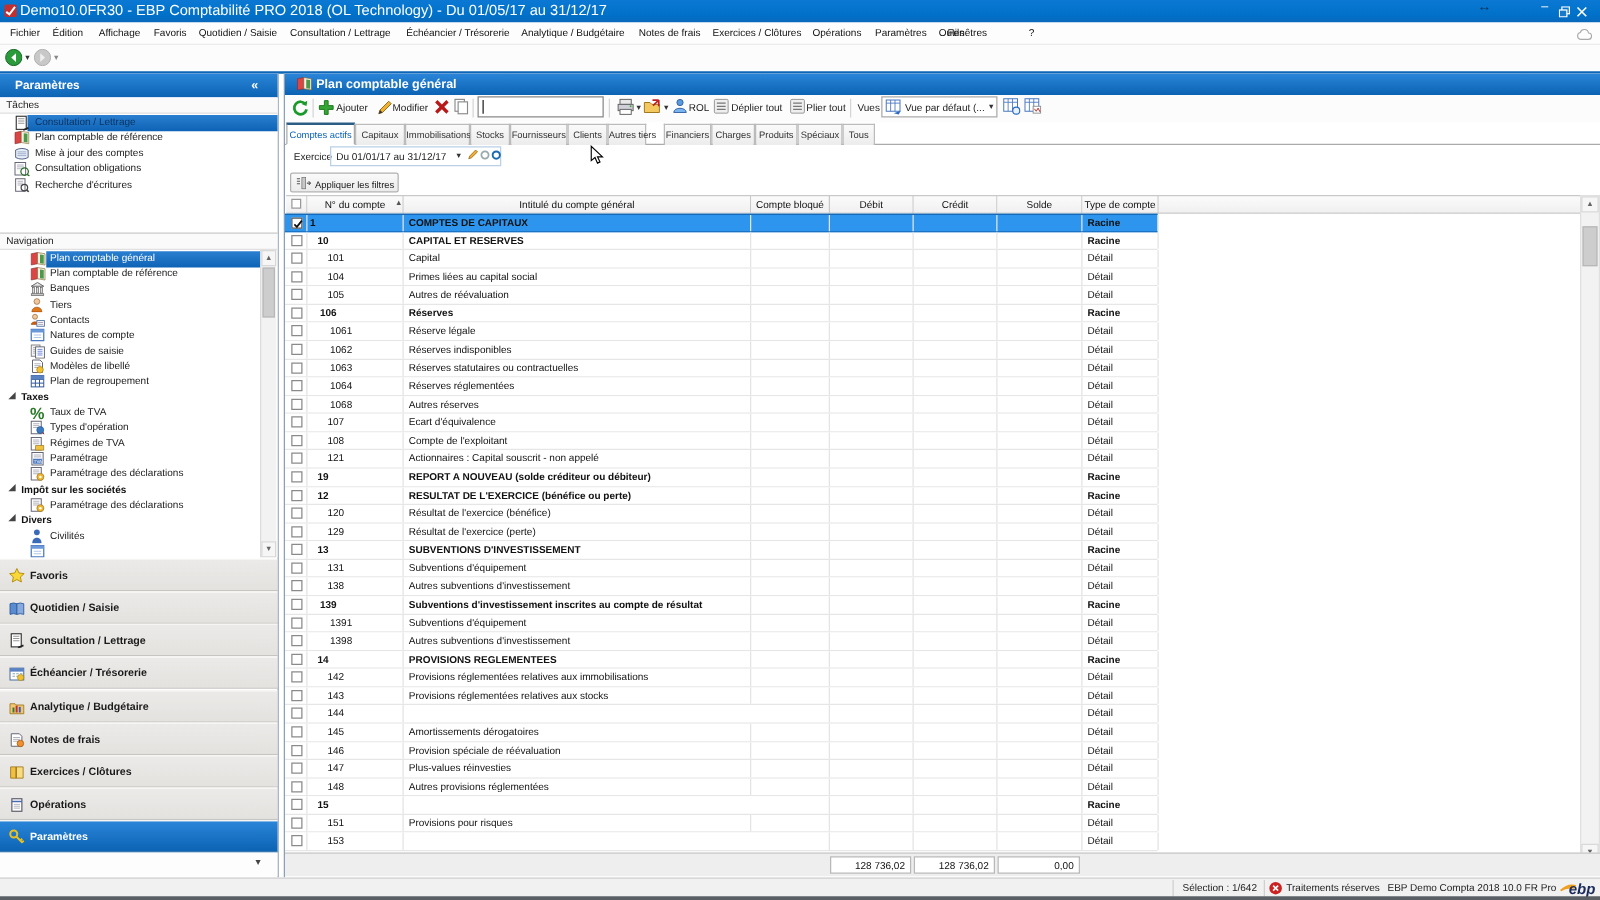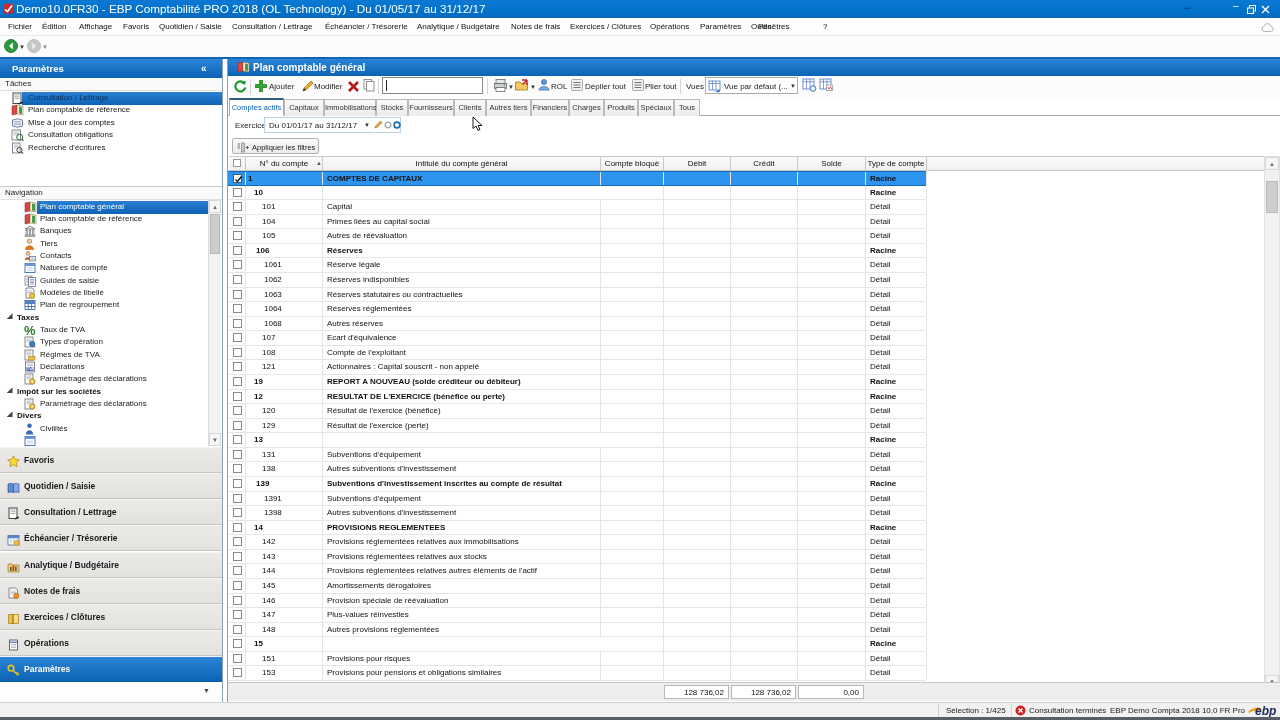--- a/index.html
+++ b/index.html
@@ -254,21 +254,21 @@
           </svg></span>
         <span class="lb">Régimes de TVA</span>
       </div>
 <div class="navitem" style="top:174.04999999999995px">
         <span class="ic"><svg width="12" height="12" viewBox="0 0 12 12">
             <rect x="1.5" y="1" width="9" height="10" fill="#fff" stroke="#667" stroke-width="0.8"></rect>
             <path d="M3 3 H9 M3 4.5 H9" stroke="#99a" stroke-width="0.6"></path>
             <rect x="2.5" y="6" width="7" height="4" fill="#4a78c0"></rect>
             <text x="3" y="9.4" font-family="Liberation Sans" font-size="3.5" fill="#fff">TVA</text>
           </svg></span>
-        <span class="lb">Déclarations</span>
+        <span class="lb">Paramétrage</span>
       </div>
 <div class="navitem" style="top:186.39999999999995px">
         <span class="ic"><svg width="12" height="12" viewBox="0 0 12 12">
             <rect x="1" y="1" width="8" height="10" fill="#fff" stroke="#667" stroke-width="0.8"></rect>
             <path d="M2.5 3 H7.5 M2.5 4.5 H7.5 M2.5 6 H7.5" stroke="#99a" stroke-width="0.6"></path>
             <circle cx="8.3" cy="8.5" r="2.8" fill="#f0b830" stroke="#a07820" stroke-width="0.6"></circle>
             <circle cx="8.3" cy="8.5" r="1" fill="#fff"></circle>
           </svg></span>
         <span class="lb">Paramétrage des déclarations</span>
       </div>
@@ -470,21 +470,21 @@
         </svg></span>
 </div>
 <div class="abs tabs">
       <div class="tabline"></div>
 <div class="tab tabact" style="left:1px;width:55px">Comptes actifs</div>
 <div class="tab" style="left:56px;width:40px">Capitaux</div>
 <div class="tab" style="left:96px;width:52px">Immobilisations</div>
 <div class="tab" style="left:148px;width:32px">Stocks</div>
 <div class="tab" style="left:180px;width:46px">Fournisseurs</div>
 <div class="tab" style="left:226px;width:32px">Clients</div>
-<div class="tab" style="left:258px;width:45px">Autres tiers</div>
+<div class="tab" style="left:258px;width:31px">Autres tiers</div>
 <div class="tab" style="left:303px;width:38px">Financiers</div>
 <div class="tab" style="left:341px;width:35px">Charges</div>
 <div class="tab" style="left:376px;width:34px">Produits</div>
 <div class="tab" style="left:410px;width:36px">Spéciaux</div>
 <div class="tab" style="left:446px;width:26px">Tous</div>
 </div>
 <div class="abs exrow">
 <span class="abs" style="left:7px;top:5px;font-size:8px;color:#222">Exercice</span>
 <div class="abs" style="left:36px;top:1px;width:137px;height:16px;border:1px solid #b8d0e8"></div>
 <span class="abs" style="left:41px;top:5px;font-size:8px;color:#222">Du 01/01/17 au 31/12/17</span>
@@ -534,20 +534,21 @@
         <span class="cell" style="left:436px;width:67px"></span>
         <span class="cell" style="left:503px;width:67px"></span>
         <span class="cell" style="left:570px;width:68px"></span>
         <span class="cell bold" style="left:638px;width:61px;padding-left:4px;line-height:14px">Racine</span>
       </div>
 <div class="row" style="top:29.57px">
         <span class="cell" style="left:1px;width:17px">
           <span class="cb"></span>
         </span>
         <span class="cell bold" style="left:18px;width:77px;padding-left:8px;line-height:14px">10</span>
+        <span class="cell bold" style="left:95px;width:278px;padding-left:4px;line-height:14px">CAPITAL ET RESERVES</span>
         <span class="cell" style="left:373px;width:63px"></span>
         <span class="cell" style="left:436px;width:67px"></span>
         <span class="cell" style="left:503px;width:67px"></span>
         <span class="cell" style="left:570px;width:68px"></span>
         <span class="cell bold" style="left:638px;width:61px;padding-left:4px;line-height:14px">Racine</span>
       </div>
 <div class="row" style="top:44.14px">
         <span class="cell" style="left:1px;width:17px">
           <span class="cb"></span>
         </span>
@@ -737,20 +738,21 @@
         <span class="cell" style="left:436px;width:67px"></span>
         <span class="cell" style="left:503px;width:67px"></span>
         <span class="cell" style="left:570px;width:68px"></span>
         <span class="cell " style="left:638px;width:61px;padding-left:4px;line-height:14px">Détail</span>
       </div>
 <div class="row" style="top:277.25999999999993px">
         <span class="cell" style="left:1px;width:17px">
           <span class="cb"></span>
         </span>
         <span class="cell bold" style="left:18px;width:77px;padding-left:8px;line-height:14px">13</span>
+        <span class="cell bold" style="left:95px;width:278px;padding-left:4px;line-height:14px">SUBVENTIONS D'INVESTISSEMENT</span>
         <span class="cell" style="left:373px;width:63px"></span>
         <span class="cell" style="left:436px;width:67px"></span>
         <span class="cell" style="left:503px;width:67px"></span>
         <span class="cell" style="left:570px;width:68px"></span>
         <span class="cell bold" style="left:638px;width:61px;padding-left:4px;line-height:14px">Racine</span>
       </div>
 <div class="row" style="top:291.8299999999999px">
         <span class="cell" style="left:1px;width:17px">
           <span class="cb"></span>
         </span>
@@ -844,21 +846,20 @@
         <span class="cell" style="left:436px;width:67px"></span>
         <span class="cell" style="left:503px;width:67px"></span>
         <span class="cell" style="left:570px;width:68px"></span>
         <span class="cell " style="left:638px;width:61px;padding-left:4px;line-height:14px">Détail</span>
       </div>
 <div class="row" style="top:408.3899999999999px">
         <span class="cell" style="left:1px;width:17px">
           <span class="cb"></span>
         </span>
         <span class="cell " style="left:18px;width:77px;padding-left:16px;line-height:14px">144</span>
-        <span class="cell " style="left:95px;width:278px;padding-left:4px;line-height:14px">Provisions réglementées relatives autres éléments de l'actif</span>
         <span class="cell" style="left:373px;width:63px"></span>
         <span class="cell" style="left:436px;width:67px"></span>
         <span class="cell" style="left:503px;width:67px"></span>
         <span class="cell" style="left:570px;width:68px"></span>
         <span class="cell " style="left:638px;width:61px;padding-left:4px;line-height:14px">Détail</span>
       </div>
 <div class="row" style="top:422.95999999999987px">
         <span class="cell" style="left:1px;width:17px">
           <span class="cb"></span>
         </span>
@@ -927,46 +928,45 @@
         <span class="cell" style="left:436px;width:67px"></span>
         <span class="cell" style="left:503px;width:67px"></span>
         <span class="cell" style="left:570px;width:68px"></span>
         <span class="cell " style="left:638px;width:61px;padding-left:4px;line-height:14px">Détail</span>
       </div>
 <div class="row" style="top:510.3799999999998px">
         <span class="cell" style="left:1px;width:17px">
           <span class="cb"></span>
         </span>
         <span class="cell " style="left:18px;width:77px;padding-left:16px;line-height:14px">153</span>
-        <span class="cell " style="left:95px;width:278px;padding-left:4px;line-height:14px">Provisions pour pensions et obligations similaires</span>
         <span class="cell" style="left:373px;width:63px"></span>
         <span class="cell" style="left:436px;width:67px"></span>
         <span class="cell" style="left:503px;width:67px"></span>
         <span class="cell" style="left:570px;width:68px"></span>
         <span class="cell " style="left:638px;width:61px;padding-left:4px;line-height:14px">Détail</span>
       </div>
 </div>
 <div class="vsb" style="left:1036px;top:97px;width:16px;height:533px;border:1px solid #e0e0e0">
 <div class="ar" style="top:0">▲</div>
       <div class="ar" style="bottom:0">▼</div>
 <div class="thumb" style="top:24px;width:12px;height:32px"></div>
     </div>
 <div class="abs" style="left:0;top:623px;width:1052px;height:19px;background:#eeeeee;border-top:1px solid #c8c8c8">
 <div class="abs" style="left:436px;top:2px;width:65px;height:14px;background:#fff;border:1px solid #b8b8b8;font-size:8px;color:#111;text-align:right;line-height:13px;padding-right:4px">128 736,02</div>
 <div class="abs" style="left:503px;top:2px;width:65px;height:14px;background:#fff;border:1px solid #b8b8b8;font-size:8px;color:#111;text-align:right;line-height:13px;padding-right:4px">128 736,02</div>
 <div class="abs" style="left:570px;top:2px;width:66px;height:14px;background:#fff;border:1px solid #b8b8b8;font-size:8px;color:#111;text-align:right;line-height:13px;padding-right:4px">0,00</div>
 </div>
 </div>
 <div class="abs statusbar">
 <div class="abs" style="left:938px;top:1px;width:1px;height:13px;background:#d0d0d0"></div>
-<span class="abs" style="left:946px;top:3px">Sélection : 1/425</span>
+<span class="abs" style="left:946px;top:3px">Sélection : 1/642</span>
 <div class="abs" style="left:1011px;top:1px;width:1px;height:13px;background:#d0d0d0"></div>
 <span class="abs" style="left:1015px;top:2px"><svg width="11" height="11" viewBox="0 0 11 11">
         <circle cx="5.5" cy="5.5" r="5" fill="#cc2222"></circle>
         <path d="M3.5 3.5 L7.5 7.5 M7.5 3.5 L3.5 7.5" stroke="#fff" stroke-width="1.3"></path>
       </svg></span>
-<span class="abs" style="left:1029px;top:3px">Consultation terminés</span>
+<span class="abs" style="left:1029px;top:3px">Traitements réserves</span>
 <span class="abs" style="left:1110px;top:3px">EBP Demo Compta 2018 10.0 FR Pro</span>
 <span class="abs" style="left:1246px;top:0px"><svg width="34" height="15" viewBox="0 0 34 15">
         <path d="M2 9 Q8 3 15 5 L13 8 Q7 7 3 10 Z" fill="#f0a020"></path>
         <text x="9" y="12" font-family="Liberation Sans" font-size="12" font-weight="bold" font-style="italic" fill="#1a2a5a">ebp</text>
       </svg></span>
 </div>
 <div class="abs botline"></div>
 </body></html>

